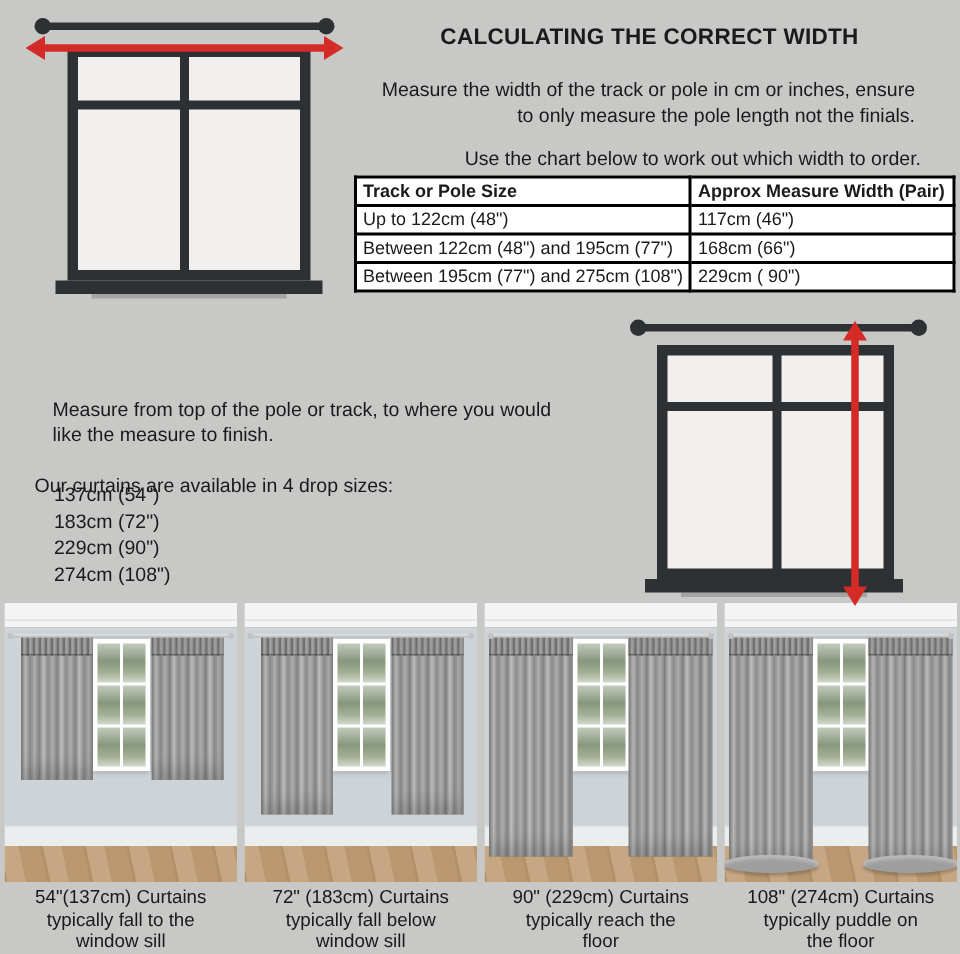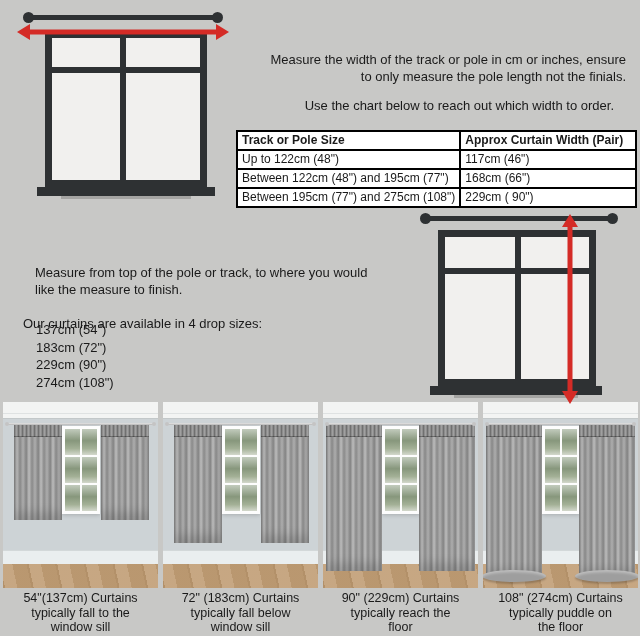--- a/index.html
+++ b/index.html
@@ -9,30 +9,30 @@
     --curtain-gray:#9a9a9a;
   }
   html,body{margin:0;padding:0;}
   body{font-family:"Liberation Sans",sans-serif;color:var(--text);}
   .stage{position:relative;width:640px;height:636px;background:var(--page-bg);overflow:hidden;}
   .preline{white-space:pre-line;}
 
   
   .sec-title{position:absolute;font-weight:bold;font-size:15px;letter-spacing:.2px;}
   #width-title{left:240px;top:6px;width:386px;text-align:center;}
-  #width-inst1{position:absolute;left:240px;top:39px;width:386px;text-align:right;font-size:13px;line-height:16.5px;}
+  #width-inst1{position:absolute;left:224px;top:39px;width:386px;text-align:right;font-size:13px;line-height:16.5px;}
   #width-inst2{position:absolute;left:228px;top:85px;width:386px;text-align:right;font-size:13px;}
   #drop-title{left:35px;top:218px;}
   #drop-inst{position:absolute;left:35px;top:252px;width:380px;font-size:13px;line-height:16.5px;}
   #drop-sizes-intro{position:absolute;left:23px;top:303px;font-size:13px;}
   .drop-size-line{font-size:13px;line-height:17.5px;}
   #drop-sizes{position:absolute;left:36px;top:321px;}
 
   
-  .size-table{position:absolute;left:236px;top:130px;border-collapse:collapse;background:var(--table-bg);padding-left:20px;}
+  .size-table{position:absolute;left:236px;top:117px;border-collapse:collapse;background:var(--table-bg);padding-left:20px;}
   .size-table th,.size-table td{border:2px solid #000;font-size:12px;padding:1px 4px 2px 4px;text-align:left;white-space:nowrap;}
   .size-table th{font-weight:bold;}
   .size-table .c1{width:213px;}
   .size-table .c2{width:166px;}
 
   
   .pole-line{position:absolute;height:5px;background:var(--frame-dark);border-radius:3px;}
   .finial{position:absolute;width:11px;height:11px;border-radius:50%;background:var(--frame-dark);top:-3px;}
   .finial.f-left{left:-5px;} .finial.f-right{right:-5px;}
   .diagram-window{position:absolute;background:var(--frame-dark);display:grid;gap:6px;padding:7px;box-sizing:border-box;}
@@ -105,29 +105,30 @@
     </svg>
     <div class="diagram-window" id="win-width">
       <div class="pane"></div>
       <div class="pane"></div>
       <div class="pane"></div>
       <div class="pane"></div>
     </div>
     <div class="diagram-sill" id="sill-width"></div>
   </div>
 
+  <h1 class="sec-title" id="width-title">CALCULATING THE CORRECT WIDTH</h1>
   <p class="preline" id="width-inst1">Measure the width of the track or pole in cm or inches, ensure
 to only measure the pole length not the finials.</p>
-  <p id="width-inst2">Use the chart below to reach out which width to order.</p>
+  <p id="width-inst2">Use the chart below to work out which width to order.</p>
 
   <table class="size-table">
     <thead>
       <tr>
         <th class="c1">Track or Pole Size</th>
-        <th class="c2">Approx Curtain Width (Pair)</th>
+        <th class="c2">Approx Measure Width (Pair)</th>
       </tr>
     </thead>
     <tbody>
       <tr>
         <td>Up to 122cm (48")</td>
         <td>117cm (46")</td>
       </tr>
       <tr>
         <td>Between 122cm (48") and 195cm (77")</td>
         <td>168cm (66")</td>

